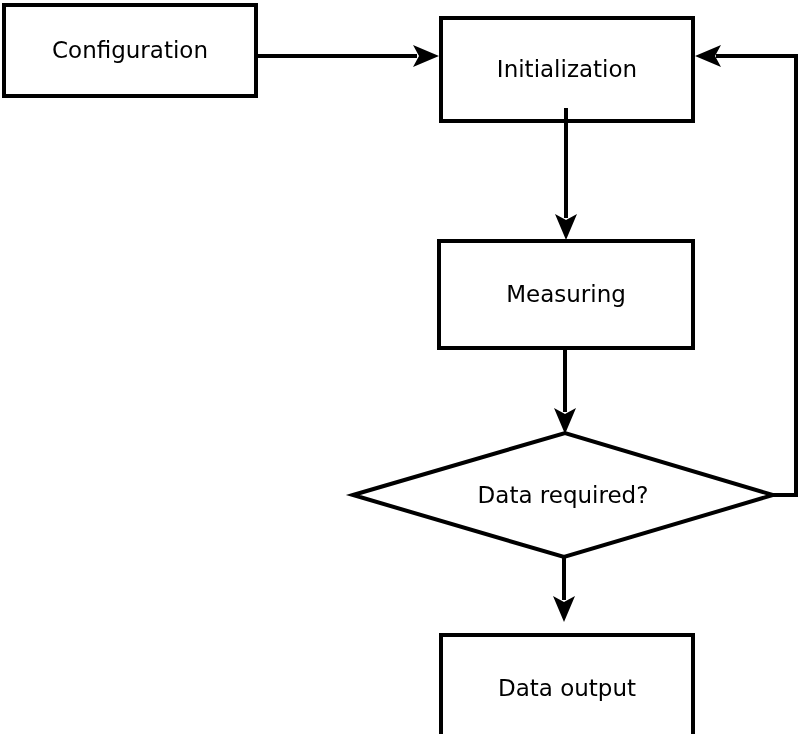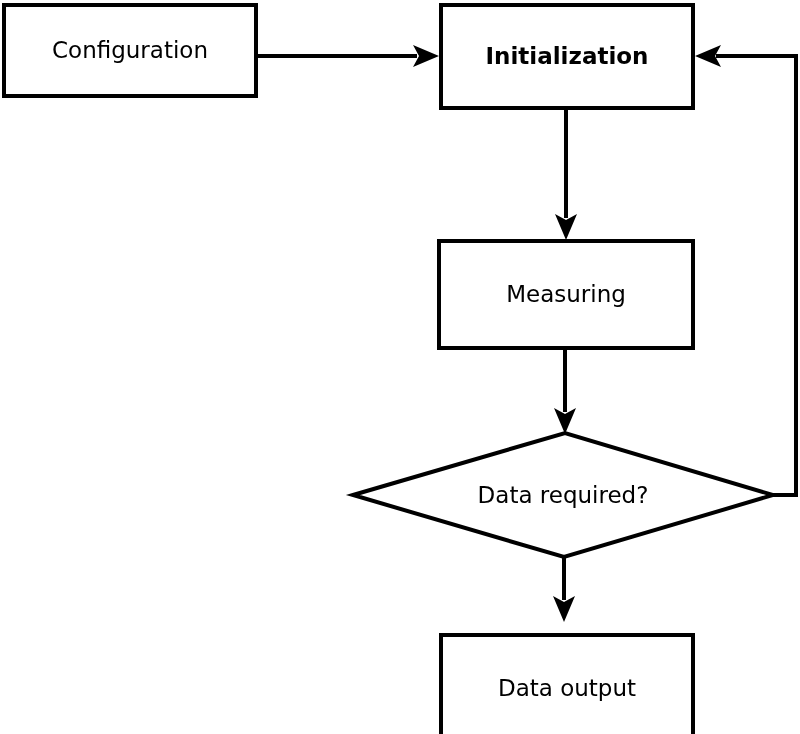--- a/index.html
+++ b/index.html
@@ -31,21 +31,21 @@
     justify-content: center;
     font-size: 23px;
     line-height: 1;
     text-align: center;
   }
   .box {
     border: 4px solid #000000;
     background: transparent;
   }
   .node-configuration { left: 2px;   top: 3px;   width: 256px; height: 95px; }
-  .node-initialization{ left: 439px; top: 3px;   width: 256px; height: 107px; font-weight: bold; }
+  .node-initialization{ left: 439px; top: 16px;   width: 256px; height: 107px; }
   .node-measuring     { left: 437px; top: 239px; width: 258px; height: 111px; }
   .node-data-output   { left: 439px; top: 621px; width: 256px; height: 110px; margin-top: 12px; }
   .node-cycle-required{ left: 353px; top: 433px; width: 420px; height: 124px; }
   .edge-line   { stroke: #000000; stroke-width: 4; fill: none; }
   .edge-head   { fill: #000000; stroke: none; }
   .shape       { stroke: #000000; stroke-width: 4; fill: #ffffff; }
 </style>
 </head>
 <body>
 

